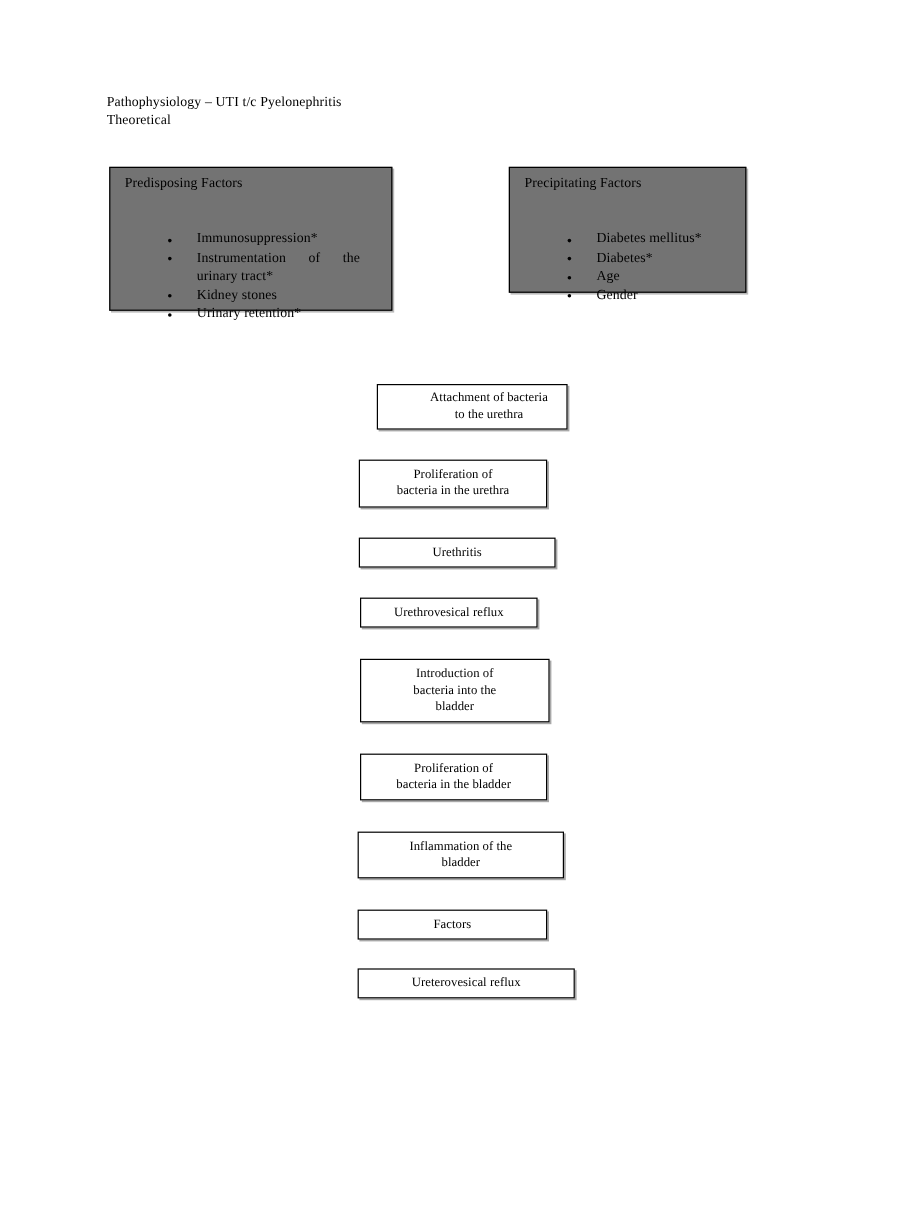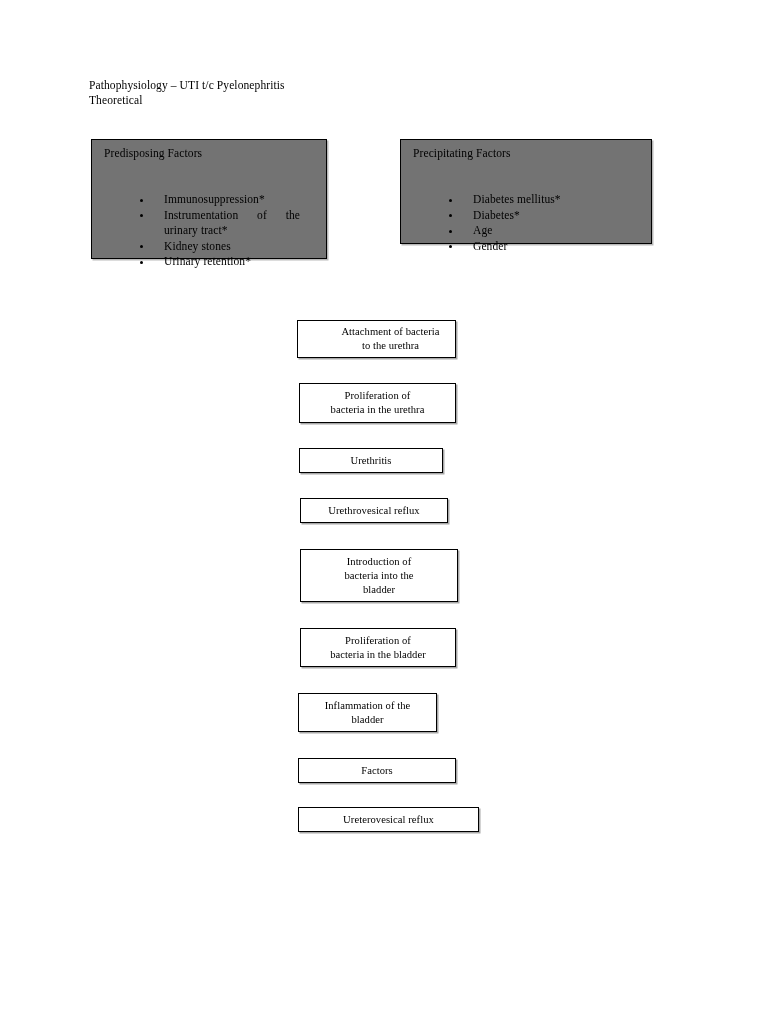--- a/index.html
+++ b/index.html
@@ -44,23 +44,23 @@
     border: 1px solid #000000;
     box-shadow: 1.5px 1.5px 0 0 #b9b9b9;
   }
   #predisposing-box {
     left: 91px;
     top: 139px;
     width: 236px;
     height: 120px;
   }
   #precipitating-box {
-    left: 400px;
+    left: 424px;
     top: 139px;
-    width: 252px;
+    width: 198px;
     height: 105px;
   }
 
   .factor-heading {
     position: absolute;
     left: 12px;
     top: 6px;
     font-size: 11.5px;
     line-height: 14px;
     letter-spacing: 0.1px;
@@ -169,50 +169,50 @@
         <span class="bullet-dot"></span>
         <span class="li-text">Age</span>
       </li>
       <li>
         <span class="bullet-dot"></span>
         <span class="li-text">Gender</span>
       </li>
     </ul>
   </div>
 
-  <div class="flow-box" style="left:297px; top:320px; width:159px; height:38px;padding-left:28px;">
+  <div class="flow-box" style="left:314px; top:320px; width:159px; height:38px;padding-left:28px;">
     <span class="flow-text">Attachment of bacteria
 to the urethra</span>
   </div>
 
   <div class="flow-box" style="left:299px; top:383px; width:157px; height:40px;">
     <span class="flow-text">Proliferation of
 bacteria in the urethra</span>
   </div>
 
-  <div class="flow-box" style="left:299px; top:448px; width:144px; height:25px;">
+  <div class="flow-box" style="left:299px; top:448px; width:164px; height:25px;">
     <span class="flow-text">Urethritis</span>
   </div>
 
   <div class="flow-box" style="left:300px; top:498px; width:148px; height:25px;">
     <span class="flow-text">Urethrovesical reflux</span>
   </div>
 
   <div class="flow-box" style="left:300px; top:549px; width:158px; height:53px;align-items:center;">
     <span class="flow-text">Introduction of
 bacteria into the
 bladder</span>
   </div>
 
   <div class="flow-box" style="left:300px; top:628px; width:156px; height:39px;">
     <span class="flow-text">Proliferation of
 bacteria in the bladder</span>
   </div>
 
-  <div class="flow-box" style="left:298px; top:693px; width:139px; height:39px;">
+  <div class="flow-box" style="left:298px; top:693px; width:172px; height:39px;">
     <span class="flow-text">Inflammation of the
 bladder</span>
   </div>
 
   <div class="flow-box" style="left:298px; top:758px; width:158px; height:25px;">
     <span class="flow-text">Factors</span>
   </div>
 
   <div class="flow-box" style="left:298px; top:807px; width:181px; height:25px;">
     <span class="flow-text">Ureterovesical reflux</span>

